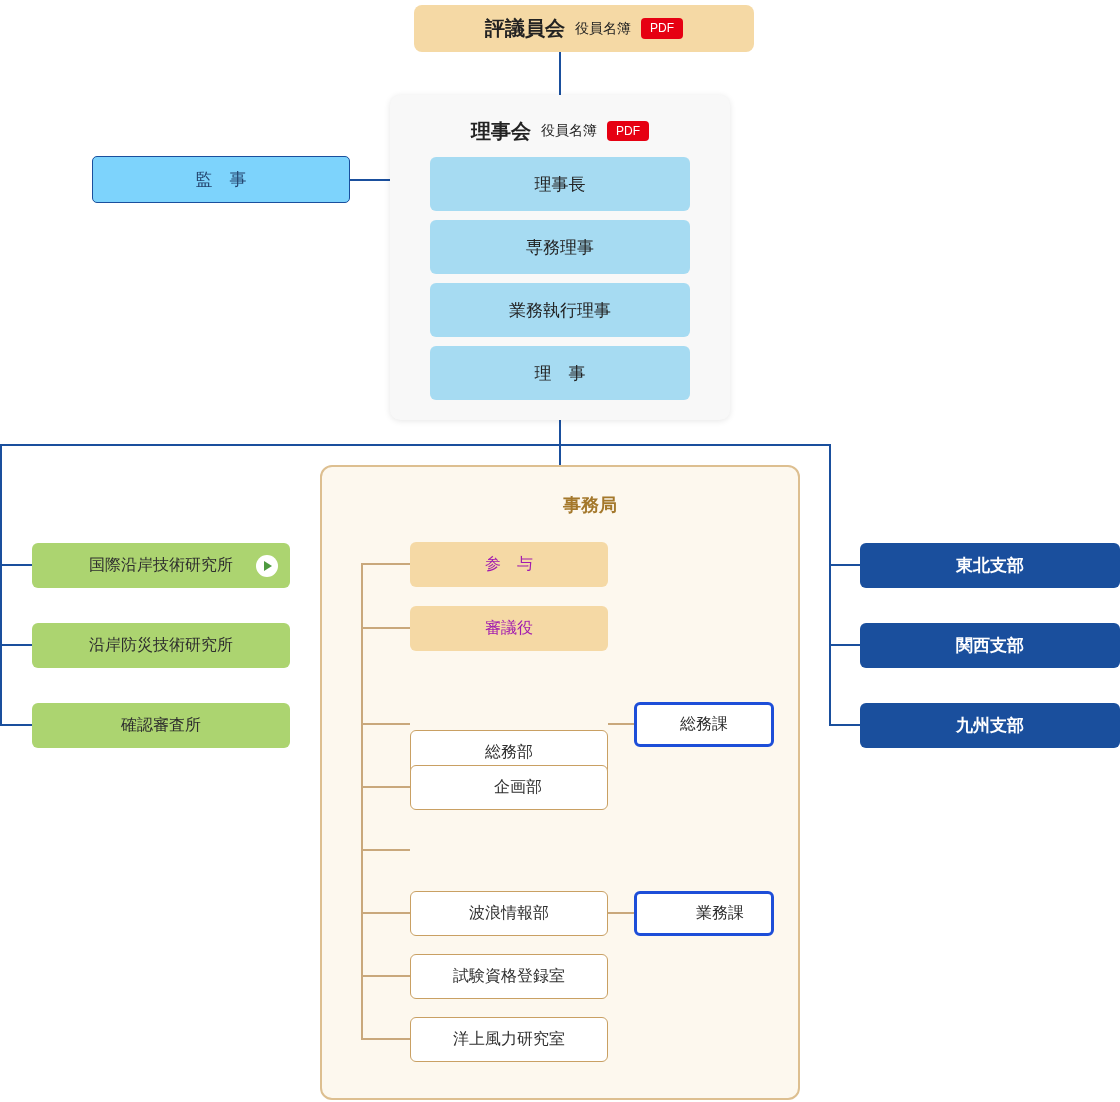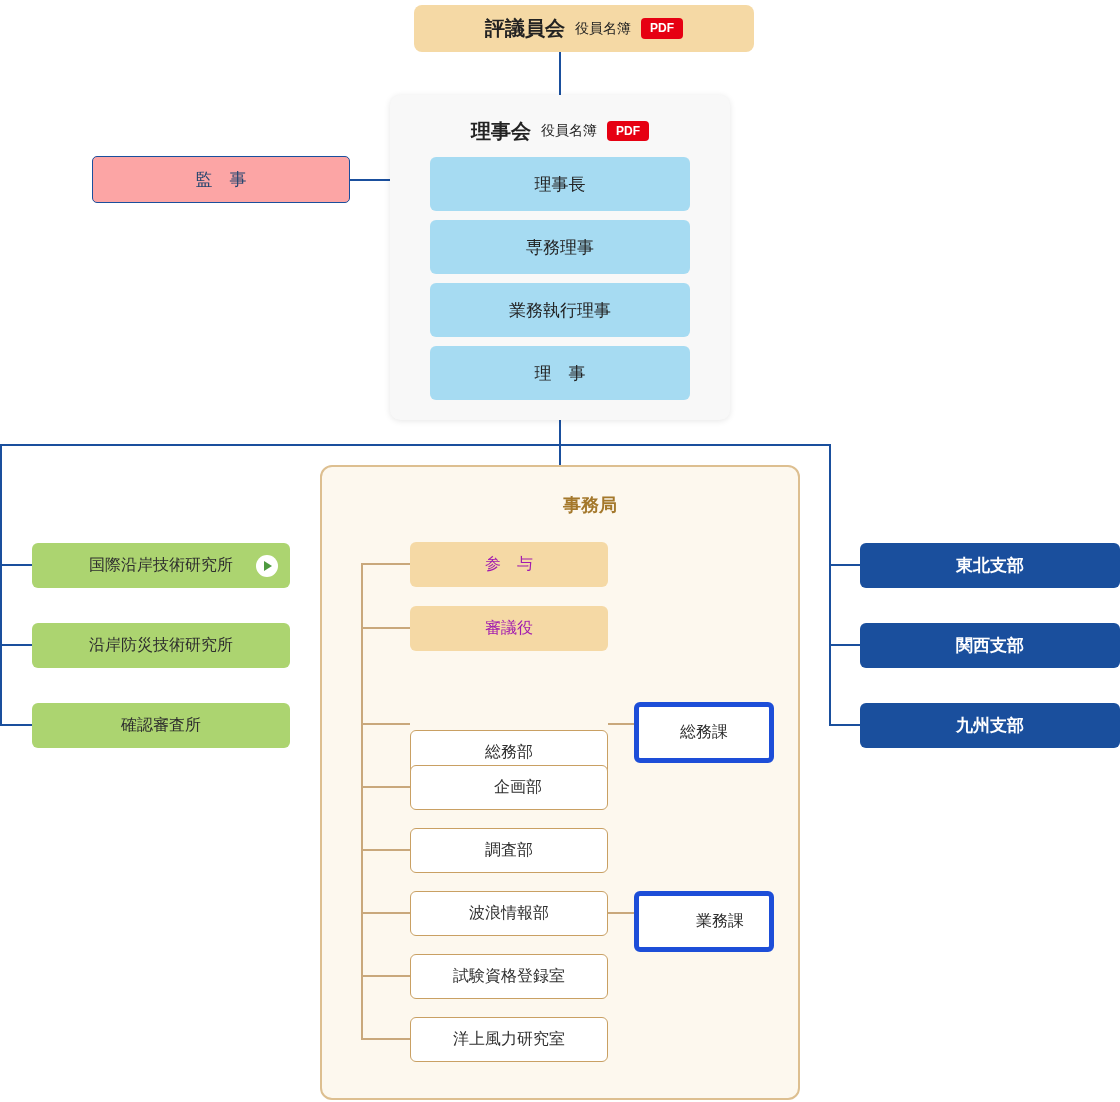--- a/index.html
+++ b/index.html
@@ -11,32 +11,32 @@
 
   
   .nline { position:absolute; background:#1a4f9d; }
   .tline { position:absolute; background:#c9a87c; }
 
   
   .council { left:390px; top:5px; width:340px; height:47px; background:#f5d9a5; border-radius:8px; gap:10px;margin-left:24px; }
   .big-title { font-size:20px; font-weight:bold; color:#222; }
   .sub-label { font-size:14px; color:#222; }
 
-  .pdf-badge { display:inline-block; background:#e60012; color:#fff; font-size:12px; font-weight:bold;
+  .pdf-badge { display:inline-block; background:#e60012; color:#fff; font-size:12px; font-weight:normal;
                padding:3px 9px; border-radius:4px; line-height:1.2; cursor:pointer; }
 
   
   .board { left:390px; top:95px; width:340px; height:325px; background:#f8f8f8; border-radius:10px;
            box-shadow:0 1px 6px rgba(0,0,0,0.10); }
   .board-header { position:absolute; left:390px; top:117px; width:340px; height:28px;
                   display:flex; align-items:center; justify-content:center; gap:10px; }
   .member { left:430px; width:260px; height:54px; background:#a6dbf2; border-radius:6px; font-size:17px; color:#222; }
 
   
-  .auditor { left:92px; top:156px; width:258px; height:47px; background:#fca5a5; border:1px solid #1a4f9d;
+  .auditor { left:92px; top:156px; width:258px; height:47px; background:#7dd3fc; border:1px solid #1a4f9d;
              border-radius:5px; font-size:17px; color:#24456f; }
 
   
   .green { left:32px; width:258px; height:45px; background:#acd470; border-radius:6px; color:#2e2e2e; }
   .play-icon { position:absolute; right:12px; top:50%; transform:translateY(-50%);
                width:22px; height:22px; background:#ffffff; border-radius:50%; }
   .play-icon::after { content:""; position:absolute; left:8px; top:6px;
                       border-style:solid; border-width:5px 0 5px 8px;
                       border-color:transparent transparent transparent #4e9a40; }
 
@@ -45,21 +45,21 @@
           color:#fff; font-weight:bold; font-size:17px; }
 
   
   .secretariat { left:320px; top:465px; width:480px; height:635px; background:#fdf8ee;
                  border:2px solid #ddbf90; border-radius:12px; }
   .secretariat-title { position:absolute; left:320px; top:493px; width:540px; text-align:center;
                        font-size:18px; font-weight:bold; color:#a4782b; }
   .tanbox { left:410px; width:198px; height:45px; background:#f5d9a5; border-radius:6px; color:#a21caf; }
   .whitebox { left:410px; width:198px; height:45px; background:#fff; border:1px solid #c9a063;
               border-radius:6px; color:#2e2e2e; }
-  .subbox { left:634px; width:140px; height:61px; background:#fff; border:5px solid #1d4ed8;
+  .subbox { left:634px; width:140px; height:45px; background:#fff; border:3px solid #1d4ed8;
             border-radius:6px; color:#2e2e2e;font-family:Liberation Serif, serif; }
 </style>
 </head>
 <body>
 
 <div class="canvas">
 
   <div class="nline" style="left:559px; top:52px; width:2px; height:43px;"></div>
   <div class="nline" style="left:350px; top:179px; width:40px; height:2px;"></div>
   <div class="nline" style="left:559px; top:420px; width:2px; height:45px;"></div>
@@ -121,19 +121,18 @@
   <div class="tline" style="left:361px; top:1038px; width:49px; height:2px;"></div>
   <div class="tline" style="left:608px; top:723px; width:26px; height:2px;"></div>
   <div class="tline" style="left:608px; top:912px; width:26px; height:2px;"></div>
 
   <div class="box tanbox" style="top:542px;">参　与</div>
   <div class="box tanbox" style="top:606px;">審議役</div>
 
   <div class="box whitebox" style="top:730px;">総務部</div>
   <div class="box subbox" style="top:702px;">総務課</div>
   <div class="box whitebox" style="top:765px;padding-left:18px;">企画部</div>
-  <div class="box whitebox" style="top:828px;">調査部</div>
   <div class="box whitebox" style="top:891px;">波浪情報部</div>
   <div class="box subbox" style="top:891px;padding-left:32px;">業務課</div>
   <div class="box whitebox" style="top:954px;">試験資格登録室</div>
   <div class="box whitebox" style="top:1017px;">洋上風力研究室</div>
 
 </div>
 
 </body></html>

